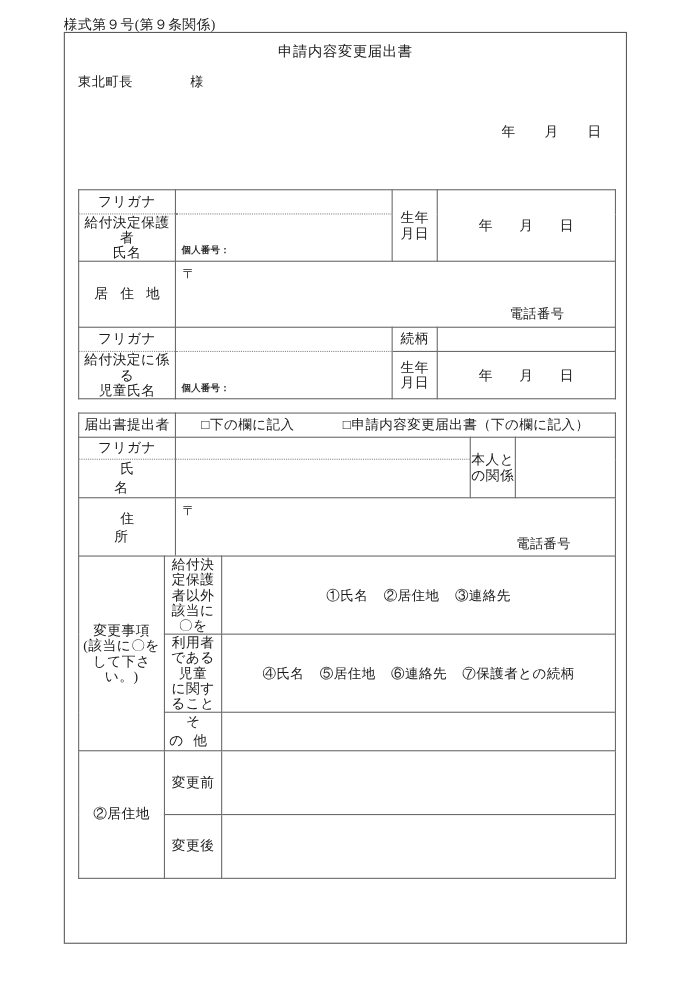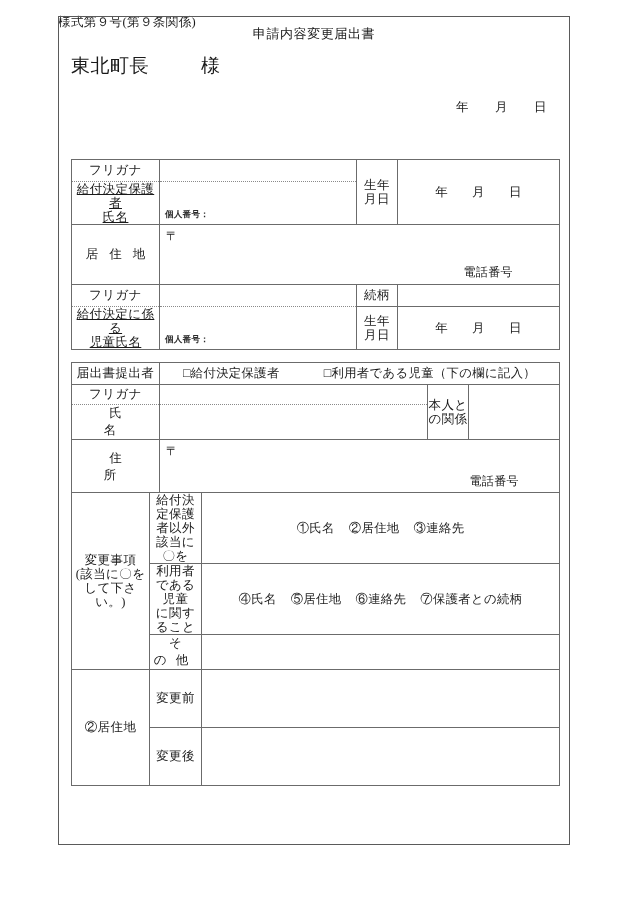--- a/index.html
+++ b/index.html
@@ -21,42 +21,42 @@
     left: 58px;
     top: 14px;
     font-size: 12.5px;
     letter-spacing: 0.4px;
     white-space: nowrap;
   }
 
   .page-frame {
     position: absolute;
     left: 58px;
-    top: 16px;
+    top: 29px;
     width: 512px;
     height: 829px;
     border: 1.1px solid #5a5a5a;
     box-sizing: border-box;
   }
 
   .doc-title {
     position: absolute;
     left: 0;
     top: 8px;
     width: 100%;
     text-align: center;
     font-size: 13px;
     letter-spacing: 0.6px;
   }
 
   .addressee {
     position: absolute;
     left: 12px;
     top: 36px;
-    font-size: 19px;
+    font-size: 12px;
     letter-spacing: 0.5px;
   }
   .addressee .honorific {
     margin-left: 52px;
   }
 
   .date-line {
     position: absolute;
     right: 22px;
     top: 82px;
@@ -83,21 +83,21 @@
     background: #ffffff;
   }
   .tbl td {
     border: 0.9px solid #6b6b6b;
     padding: 0;
     vertical-align: middle;
     text-align: center;
     letter-spacing: 0.4px;
   }
   .dotted-bottom { border-bottom: 1px dotted #8a8a8a !important; }
-  .dotted-top { border-top: 1px dotted #8a8a8a !important; text-decoration: underline; }
+  .dotted-top { border-top: 1px dotted #8a8a8a !important; }
 
   .cell-pad { padding: 2px 5px; }
   .left { text-align: left; }
 
   .spread2 {
     display: inline-block;
     letter-spacing: 11px;
     text-indent: 11px;
   }
   .spread3 {
@@ -262,21 +262,21 @@
     <colgroup>
       <col style="width:88px">
       <col style="width:268px">
       <col style="width:41px">
       <col style="width:91px">
     </colgroup>
     <tbody>
       <tr style="height:22px;">
         <td>届出書提出者</td>
         <td colspan="3" class="checkbox-row">
-          <span class="cb-item">□給付決定保護者</span><span class="cb-item">□利用者である児童（下の欄に記入）</span>
+          <span class="cb-item">□下の欄に記入</span><span class="cb-item">□申請内容変更届出書（下の欄に記入）</span>
         </td>
       </tr>
       <tr style="height:20px;">
         <td class="dotted-bottom">フリガナ</td>
         <td class="dotted-bottom"></td>
         <td rowspan="2" class="two-line">
           <div>本人と</div>
           <div>の関係</div>
         </td>
         <td rowspan="2"></td>

